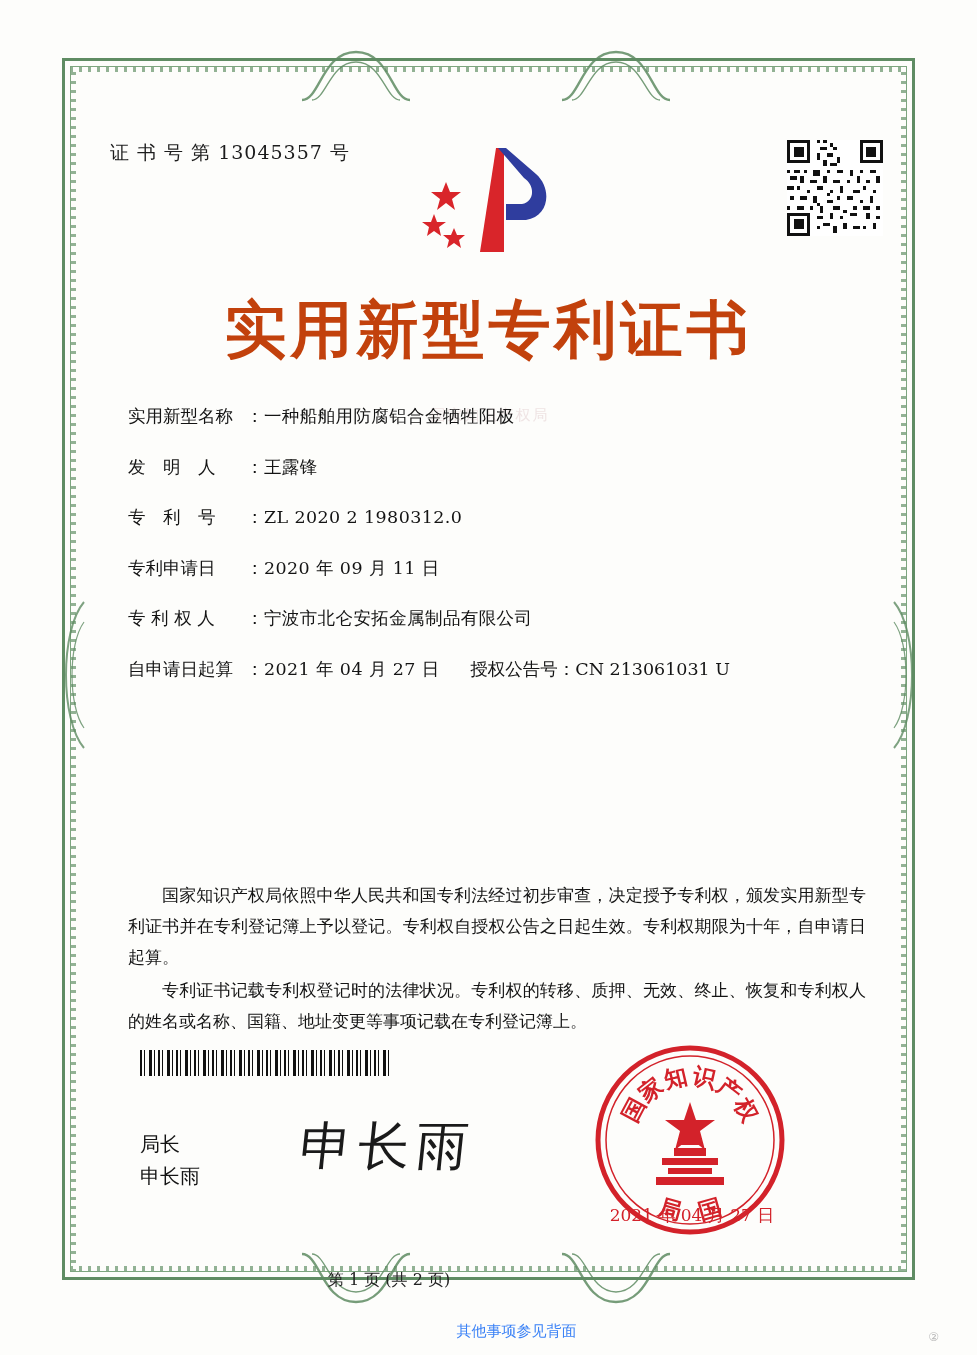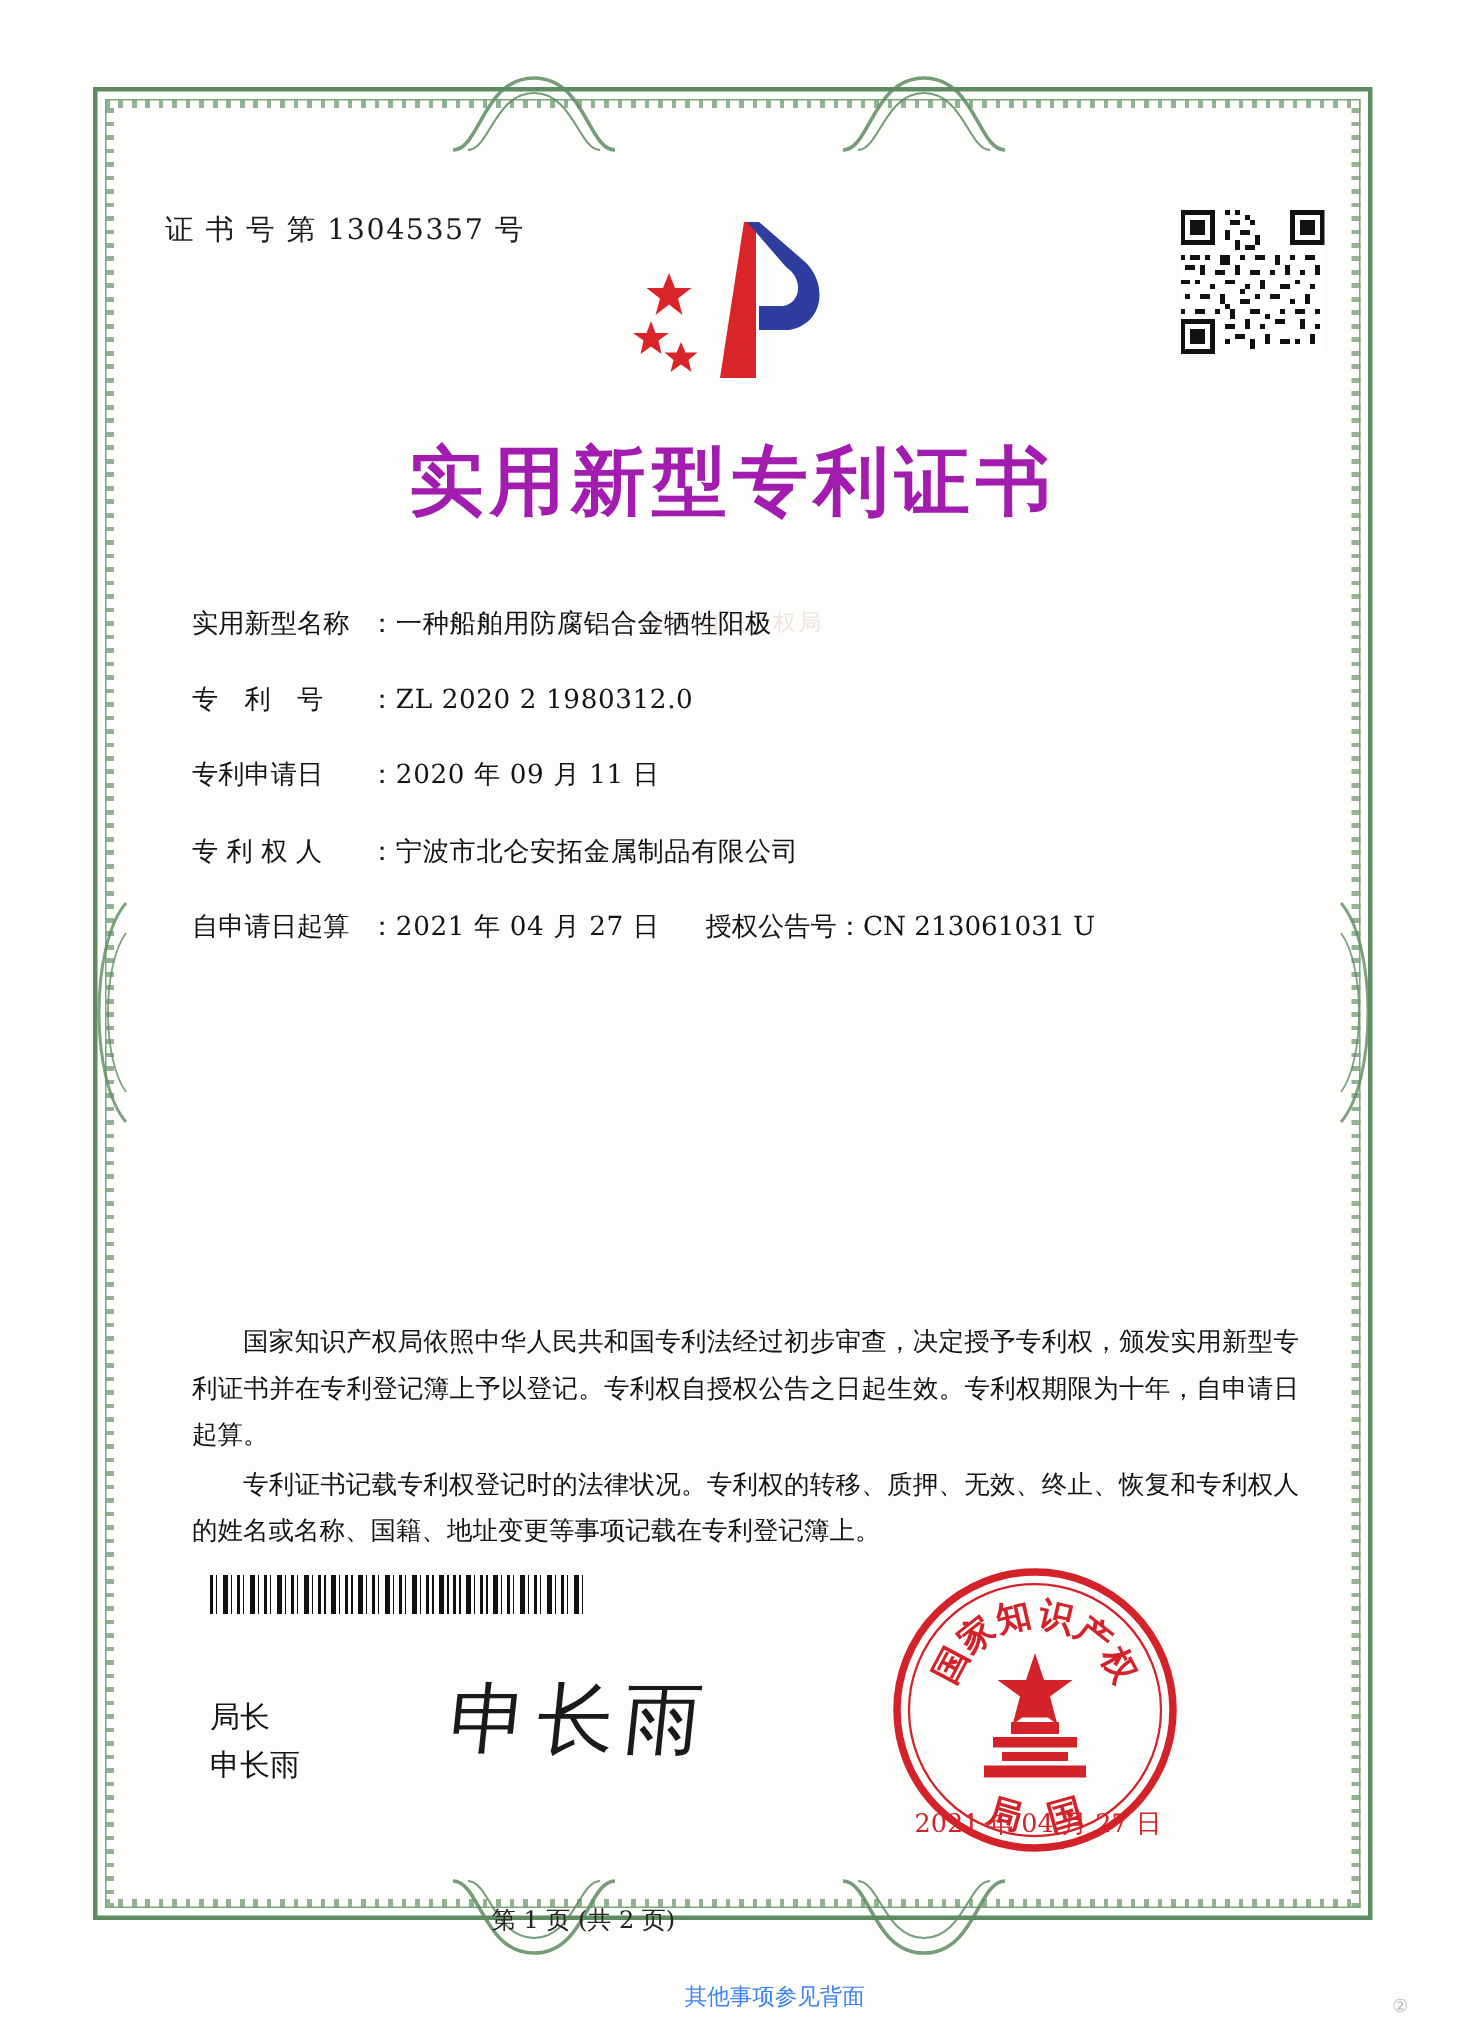--- a/index.html
+++ b/index.html
@@ -113,24 +113,24 @@
     width: 96px;
     height: 96px;
   }
 
   .title {
     position: absolute;
     left: 0;
     top: 288px;
     width: 977px;
     text-align: center;
-    font-size: 50px;
+    font-size: 62px;
     font-weight: bold;
     letter-spacing: 4px;
-    color: #a21caf;
+    color: #c2410c;
     font-family: "DejaVu Serif", "Liberation Serif", serif;
   }
 
   
   .fields {
     position: absolute;
     left: 128px;
     top: 405px;
     width: 740px;
     font-size: 17.5px;
@@ -398,20 +398,23 @@
     </svg>
   </div>
 
   <div class="title">实用新型专利证书</div>
 
   <div class="fields">
     <div class="row">
       <span class="lbl">实用新型名称</span><span class="val">：一种船舶用防腐铝合金牺牲阳极</span>
     </div>
     <div class="row">
+      <span class="lbl">发　明　人</span><span class="val">：王露锋</span>
+    </div>
+    <div class="row">
       <span class="lbl">专　利　号</span><span class="val">：ZL 2020 2 1980312.0</span>
     </div>
     <div class="row">
       <span class="lbl">专利申请日</span><span class="val">：2020 年 09 月 11 日</span>
     </div>
     <div class="row">
       <span class="lbl">专 利 权 人</span><span class="val">：宁波市北仑安拓金属制品有限公司</span>
     </div>
     <div class="row two">
       <span class="lbl">自申请日起算</span><span class="val">：2021 年 04 月 27 日</span>

